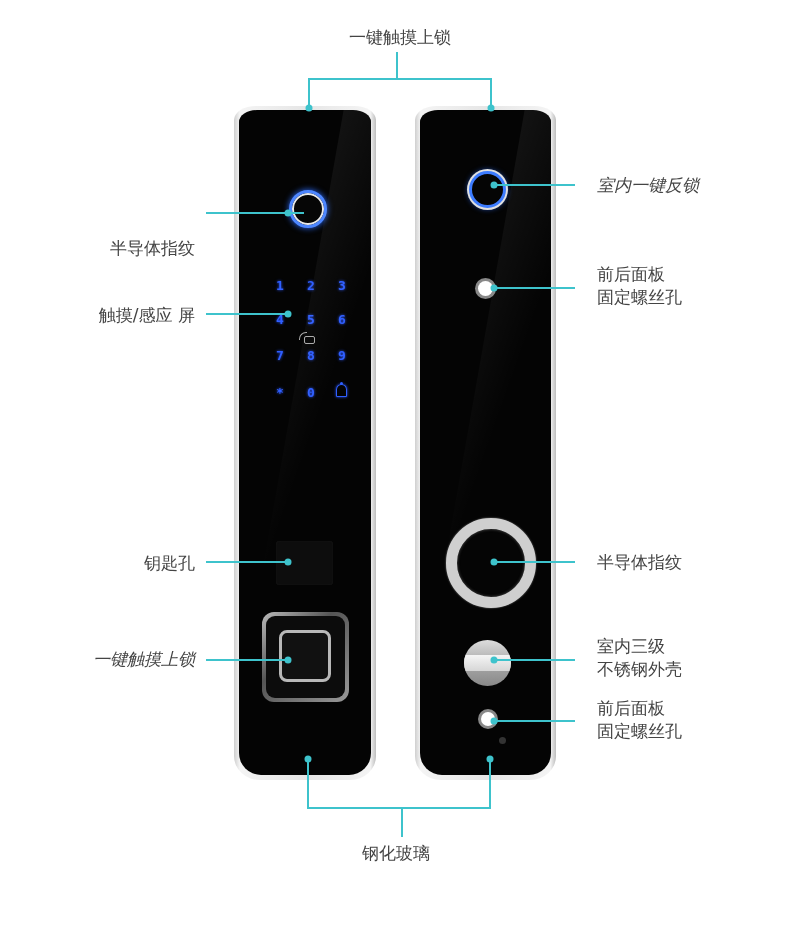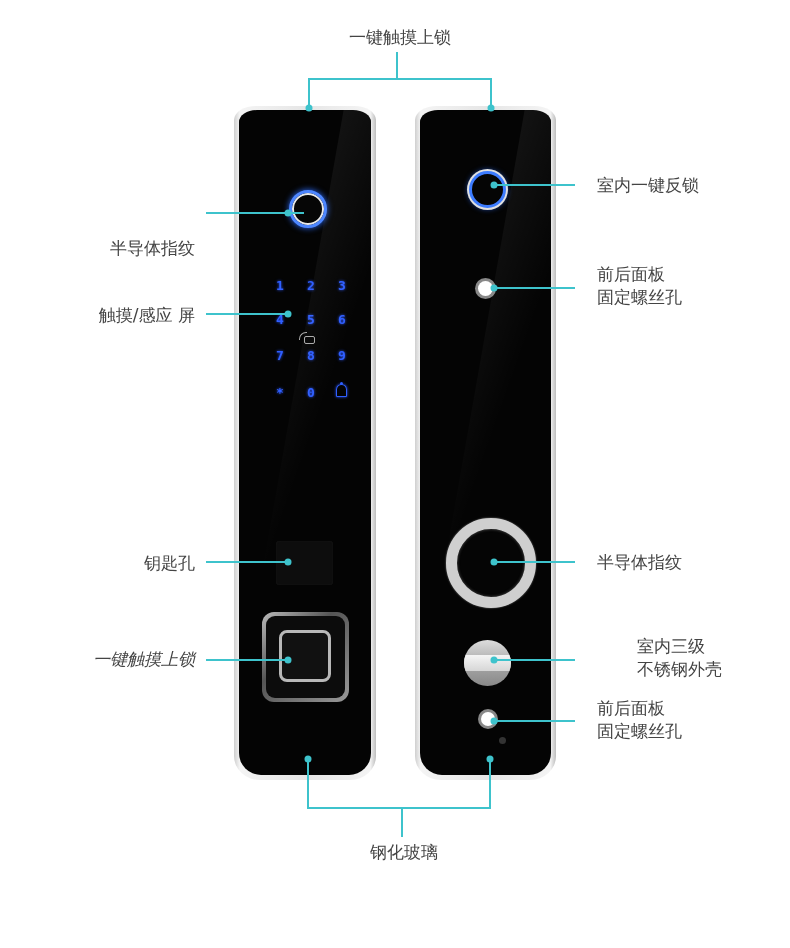--- a/index.html
+++ b/index.html
@@ -92,46 +92,46 @@
 <div class="label right" style="right:595px;top:552px;">钥匙孔</div>
 <div class="line" style="left:206px;top:561px;width:82px;height:1.5px;"></div>
 <div class="dot" style="left:288px;top:562px;"></div>
 
 <div class="label right" style="right:595px;top:648px;font-style:italic;">一键触摸上锁</div>
 <div class="line" style="left:206px;top:659px;width:82px;height:1.5px;"></div>
 <div class="dot" style="left:288px;top:660px;"></div>
 
 <div class="line" style="left:493px;top:184px;width:82px;height:1.5px;"></div>
 <div class="dot" style="left:494px;top:185px;"></div>
-<div class="label" style="left:597px;top:174px;"><span>室内一键反锁</span></div>
+<div class="label" style="left:597px;top:174px;font-style:italic;"><span>室内一键反锁</span></div>
 
 <div class="line" style="left:493px;top:287px;width:82px;height:1.5px;"></div>
 <div class="dot" style="left:494px;top:288px;"></div>
 <div class="label" style="left:597px;top:263px;">
   <div>前后面板</div>
   <div>固定螺丝孔</div>
 </div>
 
 <div class="line" style="left:493px;top:561px;width:82px;height:1.5px;"></div>
 <div class="dot" style="left:494px;top:562px;"></div>
 <div class="label" style="left:597px;top:551px;"><span>半导体指纹</span></div>
 
 <div class="line" style="left:493px;top:659px;width:82px;height:1.5px;"></div>
 <div class="dot" style="left:494px;top:660px;"></div>
-<div class="label" style="left:597px;top:635px;margin-left:40px;">
+<div class="label" style="left:597px;top:635px;">
   <div>室内三级</div>
   <div>不锈钢外壳</div>
 </div>
 
 <div class="line" style="left:493px;top:720px;width:82px;height:1.5px;"></div>
 <div class="dot" style="left:494px;top:721px;"></div>
 <div class="label" style="left:597px;top:697px;">
   <div>前后面板</div>
   <div>固定螺丝孔</div>
 </div>
 
 <div class="dot" style="left:308px;top:759px;"></div>
 <div class="dot" style="left:490px;top:759px;"></div>
 <div class="line" style="left:307px;top:759px;width:2px;height:49px;"></div>
 <div class="line" style="left:489px;top:759px;width:2px;height:49px;"></div>
 <div class="line" style="left:307px;top:807px;width:184px;height:2px;"></div>
 <div class="line" style="left:401px;top:807px;width:2px;height:30px;"></div>
-<div class="label" style="left:370px;top:842px;font-family:Liberation Mono, monospace;">钢化玻璃</div>
+<div class="label" style="left:362px;top:842px;">钢化玻璃</div>
 
 </body></html>

